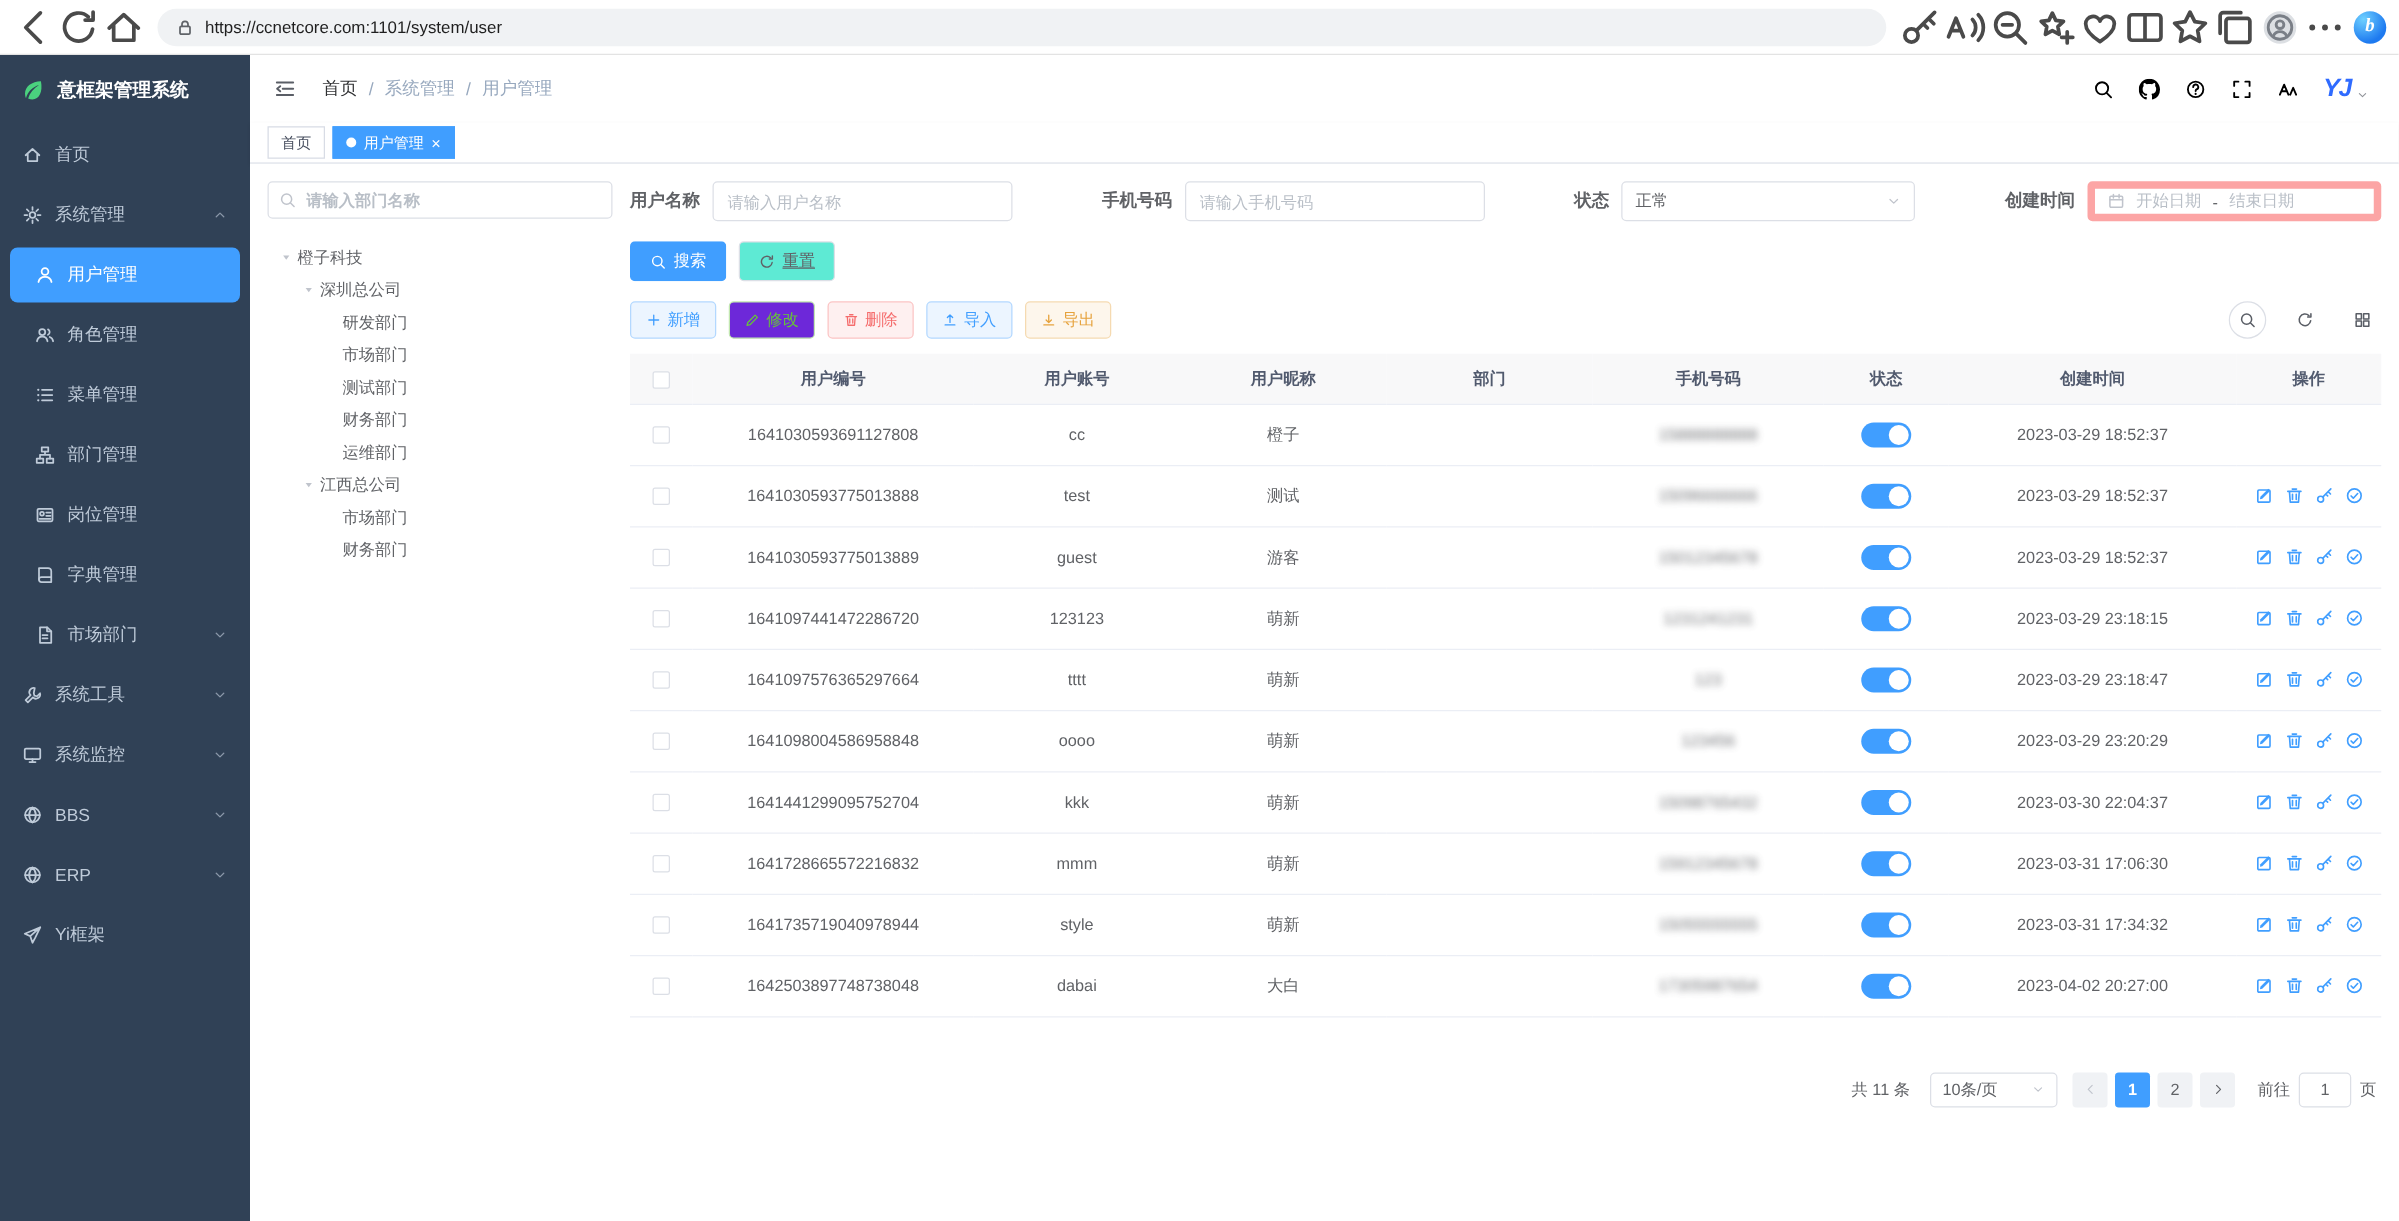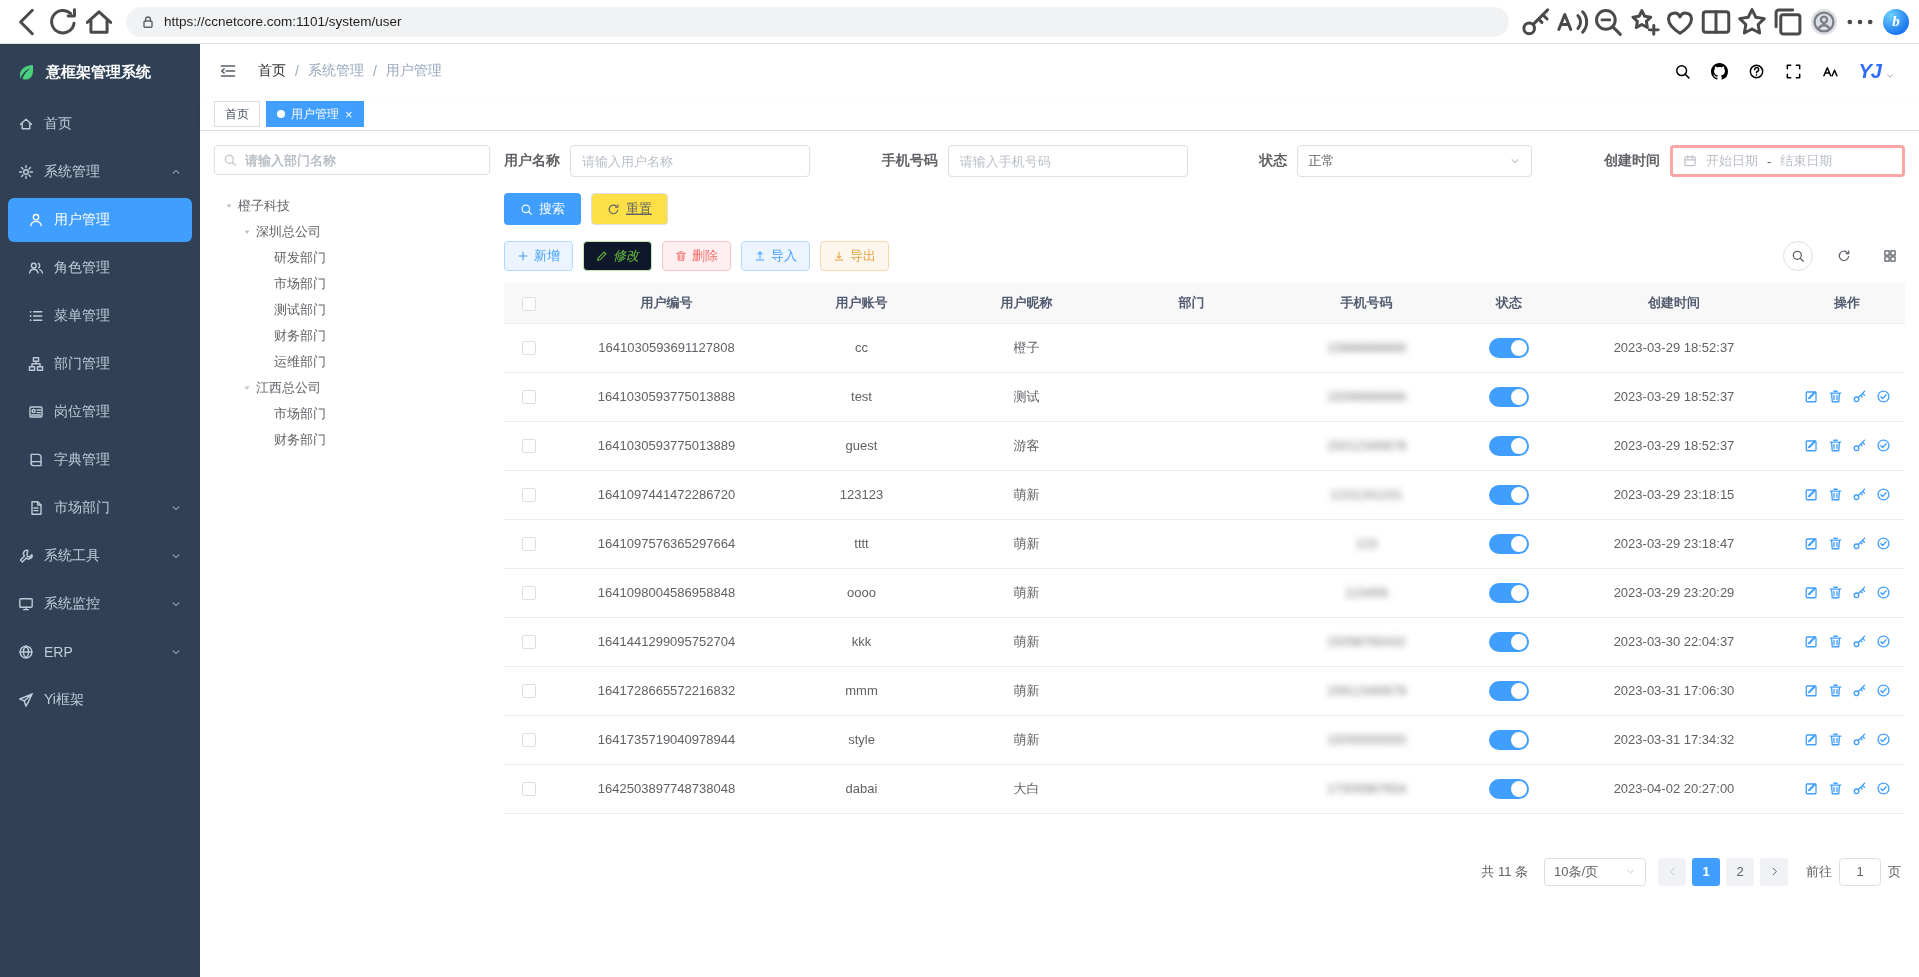--- a/index.html
+++ b/index.html
@@ -73,38 +73,38 @@
 
   
   .filters { display:flex; align-items:center; justify-content:space-between; margin-bottom:16px; }
   .field { display:flex; align-items:center; gap:10px; }
   .field > label { font-size:14px; color:#606266; font-weight:700; white-space:nowrap; }
   .inp { width:240px; height:32px; border:1px solid #dcdfe6; border-radius:4px; padding:0 11px; font-size:13px; color:#606266; outline:none; }
   .inp::placeholder { color:#b9bfc7; }
   .sel { width:235px; height:32px; border:1px solid #dcdfe6; border-radius:4px; padding:0 10px; font-size:13px; color:#606266; display:flex; align-items:center; justify-content:space-between; cursor:pointer; background:#fff; }
   .sel .i { color:#c0c4cc; }
   .sel .i svg { width:12px; height:12px; }
-  .daterange { width:235px; height:32px; border:3px solid #fca5a5; border-radius:4px; padding:0 10px; font-size:13px; color:#b9bfc7; display:flex; align-items:center; gap:9px; background:#fff; }
+  .daterange { width:235px; height:32px; border:6px solid #fca5a5; border-radius:4px; padding:0 10px; font-size:13px; color:#b9bfc7; display:flex; align-items:center; gap:9px; background:#fff; }
   .daterange .i { color:#c0c4cc; }
   .daterange .i svg { width:14px; height:14px; }
   .daterange .sep { color:#606266; }
 
   .filter-actions { display:flex; gap:10px; margin-bottom:16px; }
   .btn { height:32px; padding:0 15px; border-radius:4px; font-size:13px; display:inline-flex; align-items:center; gap:6px; border:1px solid transparent; }
   .btn .bi svg { width:13px; height:13px; }
   .btn-primary { background:#409eff; color:#fff; }
-  .btn-plain { background:#fde047; border-color:#dcdfe6; color:#606266;text-decoration:underline; }
+  .btn-plain { background:#5eead4; border-color:#dcdfe6; color:#606266;text-decoration:underline; }
 
   
   .toolbar { display:flex; align-items:center; justify-content:space-between; margin-bottom:12px; }
   .tb-left { display:flex; gap:10px; }
   .soft { height:30px; padding:0 12px; border-radius:4px; font-size:13px; display:inline-flex; align-items:center; gap:5px; border:1px solid; }
   .soft .bi svg { width:12px; height:12px; }
   .soft-add, .soft-import { background:#ecf5ff; border-color:#b3d8ff; color:#409eff; }
-  .soft-edit { background:#0f172a; border-color:#c2e7b0; color:#67c23a;font-style:italic; }
+  .soft-edit { background:#6d28d9; border-color:#c2e7b0; color:#67c23a; }
   .soft-delete { background:#fef0f0; border-color:#fbc4c4; color:#f56c6c; }
   .soft-export { background:#fdf6ec; border-color:#f5dab1; color:#e6a23c; }
   .tb-right { display:flex; align-items:center; gap:16px; color:#5a5e66; }
   .tb-right .tool-btn { width:30px; height:30px; border:1px solid #dcdfe6; border-radius:50%; display:flex; align-items:center; justify-content:center; color:#5a5e66; }
   .tb-right .tool-btn svg { width:14px; height:14px; }
   .tb-right .tool-btn.noline { border:none; }
 
   
   table { width:100%; border-collapse:collapse; table-layout:fixed; font-size:13px; color:#606266; }
   thead th { background:#f8f8f9; height:40px; font-weight:700; color:#515a6e; border-bottom:1px solid #ebeef5; text-align:center; font-size:13px; }
@@ -363,20 +363,34 @@
             </svg>
           </span>
         </div>
         <div class="menu-item">
           <span class="mi i">
             <svg viewBox="0 0 16 16" fill="none" stroke="currentColor" stroke-width="1.4" stroke-linecap="round" stroke-linejoin="round">
               <circle cx="8" cy="8" r="5.9"></circle>
               <path d="M2.1 8h11.8M8 2.1c-3.6 3.5-3.6 8.3 0 11.8M8 2.1c3.6 3.5 3.6 8.3 0 11.8"></path>
             </svg>
           </span>
+          <span class="mlabel">BBS</span>
+          <span class="arrow">
+            <svg viewBox="0 0 16 16" fill="none" stroke="currentColor" stroke-width="1.4" stroke-linecap="round" stroke-linejoin="round">
+              <path d="m4 6.2 4 3.8 4-3.8"></path>
+            </svg>
+          </span>
+        </div>
+        <div class="menu-item">
+          <span class="mi i">
+            <svg viewBox="0 0 16 16" fill="none" stroke="currentColor" stroke-width="1.4" stroke-linecap="round" stroke-linejoin="round">
+              <circle cx="8" cy="8" r="5.9"></circle>
+              <path d="M2.1 8h11.8M8 2.1c-3.6 3.5-3.6 8.3 0 11.8M8 2.1c3.6 3.5 3.6 8.3 0 11.8"></path>
+            </svg>
+          </span>
           <span class="mlabel">ERP</span>
           <span class="arrow">
             <svg viewBox="0 0 16 16" fill="none" stroke="currentColor" stroke-width="1.4" stroke-linecap="round" stroke-linejoin="round">
               <path d="m4 6.2 4 3.8 4-3.8"></path>
             </svg>
           </span>
         </div>
         <div class="menu-item">
           <span class="mi i">
             <svg viewBox="0 0 16 16" fill="none" stroke="currentColor" stroke-width="1.4" stroke-linecap="round" stroke-linejoin="round">

